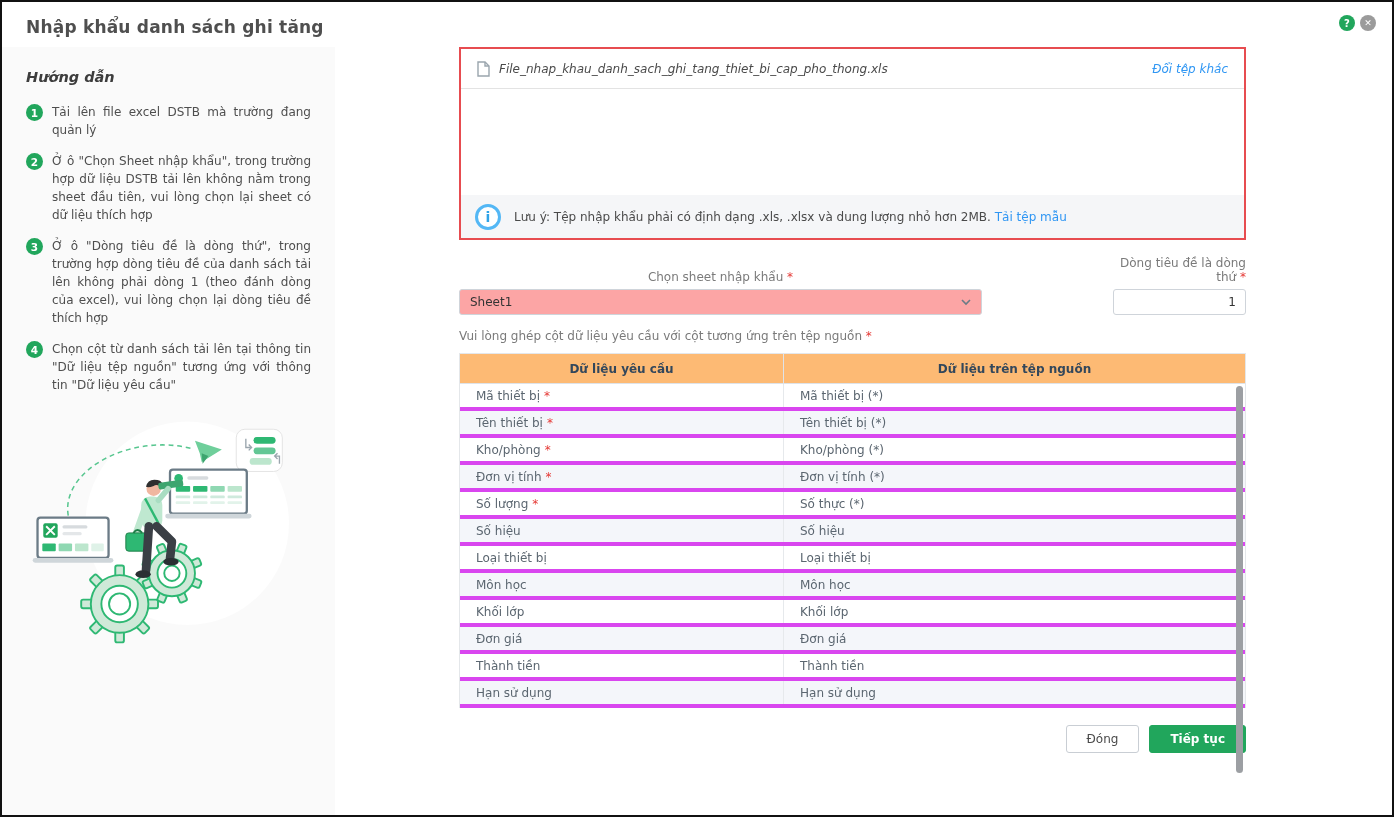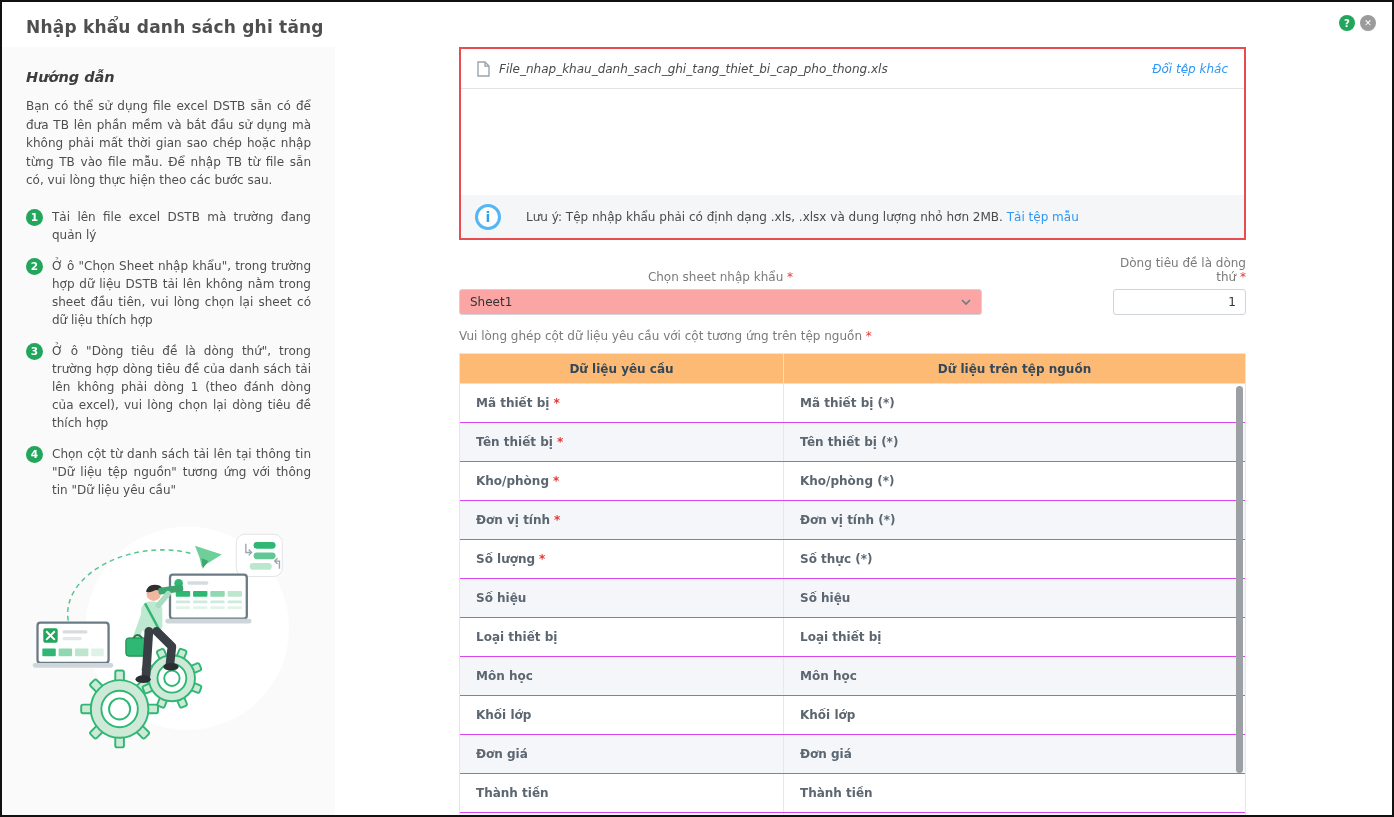--- a/index.html
+++ b/index.html
@@ -49,21 +49,21 @@
   .file-row .spacer { flex:1; }
   .note-bar {
     position:absolute; left:0; right:0; bottom:0; height:43px;
     background:#f5f6f8; display:flex; align-items:center; gap:13px; padding:0 14px;
   }
   .info-icon {
     width:26px; height:26px; border-radius:50%; background:#fff;
     border:3px solid #53b7f5; color:#2ea3e8; font-size:14px; font-weight:bold;
     display:flex; align-items:center; justify-content:center; flex:0 0 26px;
   }
-  .note-text { font-size:12px; color:#4a4a4a;margin-left:12px; }
+  .note-text { font-size:12px; color:#4a4a4a; }
   
   .form-row { margin-top:16px; display:flex; justify-content:space-between; align-items:flex-end; }
   .fgroup.left { width:523px; }
   .fgroup.right { width:133px; }
   .flabel { font-size:12px; color:#7a7a7a; margin-bottom:5px;text-align:center; }
   .fgroup.right .flabel { text-align:right; }
   .req { color:#e53935; }
   .select {
     height:26px; border:1px solid #cfd4da; border-radius:3px; background:#fca5a5;
     display:flex; align-items:center; padding:5px 10px; cursor:pointer;
@@ -78,21 +78,21 @@
   .map-instr { margin-top:14px; font-size:12px; color:#7a7a7a; }
   
   .map-table { position:relative; margin-top:10px; border:1px solid #e4e7ea; border-bottom:none; }
   .thead { display:flex; height:30px; background:#fdba74; border-bottom:1px solid #dfe3e8; }
   .th {
     display:flex; align-items:center; justify-content:center;
     font-size:12px; font-weight:bold; color:#33475b;
   }
   .th.c1 { width:324px; border-right:1px solid #dfe3e8; }
   .th.c2 { flex:1; }
-  .trow { display:flex; height:39px; border-bottom:1px solid #d946ef; background:#fff;font-weight:bold; }
+  .trow { display:flex; height:27px; border-bottom:4px solid #d946ef; background:#fff; }
   .trow:nth-child(even) { background:#f4f6fa; }
   .td { display:flex; align-items:center; font-size:12px; color:#5b6670; padding:0 16px; }
   .td.c1 { width:324px; border-right:1px solid #e6e9ec; }
   .td.c2 { flex:1; }
   .td .req { margin-left:4px; }
   .vscroll {
     position:absolute; top:32px; right:2px; width:7px; height:387px;
     background:#9c9fa3; border-radius:4px; cursor:grab;
   }
   
@@ -110,21 +110,20 @@
 <div class="screen">
 
   <div class="window-title">Nhập khẩu danh sách ghi tăng</div>
   <div class="corner-icons">
     <div class="ci help">?</div>
     <div class="ci close">✕</div>
   </div>
 
   <div class="sidebar">
     <h2>Hướng dẫn</h2>
-    <div class="intro">Bạn có thể sử dụng file excel DSTB sẵn có để đưa TB lên phần mềm và bắt đầu sử dụng mà không phải mất thời gian sao chép hoặc nhập từng TB vào file mẫu. Để nhập TB từ file sẵn có, vui lòng thực hiện theo các bước sau.</div>
     <div class="steps">
       <div class="step">
         <div class="badge">1</div>
         <div class="txt">Tải lên file excel DSTB mà trường đang quản lý</div>
       </div>
       <div class="step">
         <div class="badge">2</div>
         <div class="txt">Ở ô "Chọn Sheet nhập khẩu", trong trường hợp dữ liệu DSTB tải lên không nằm trong sheet đầu tiên, vui lòng chọn lại sheet có dữ liệu thích hợp</div>
       </div>
       <div class="step">

